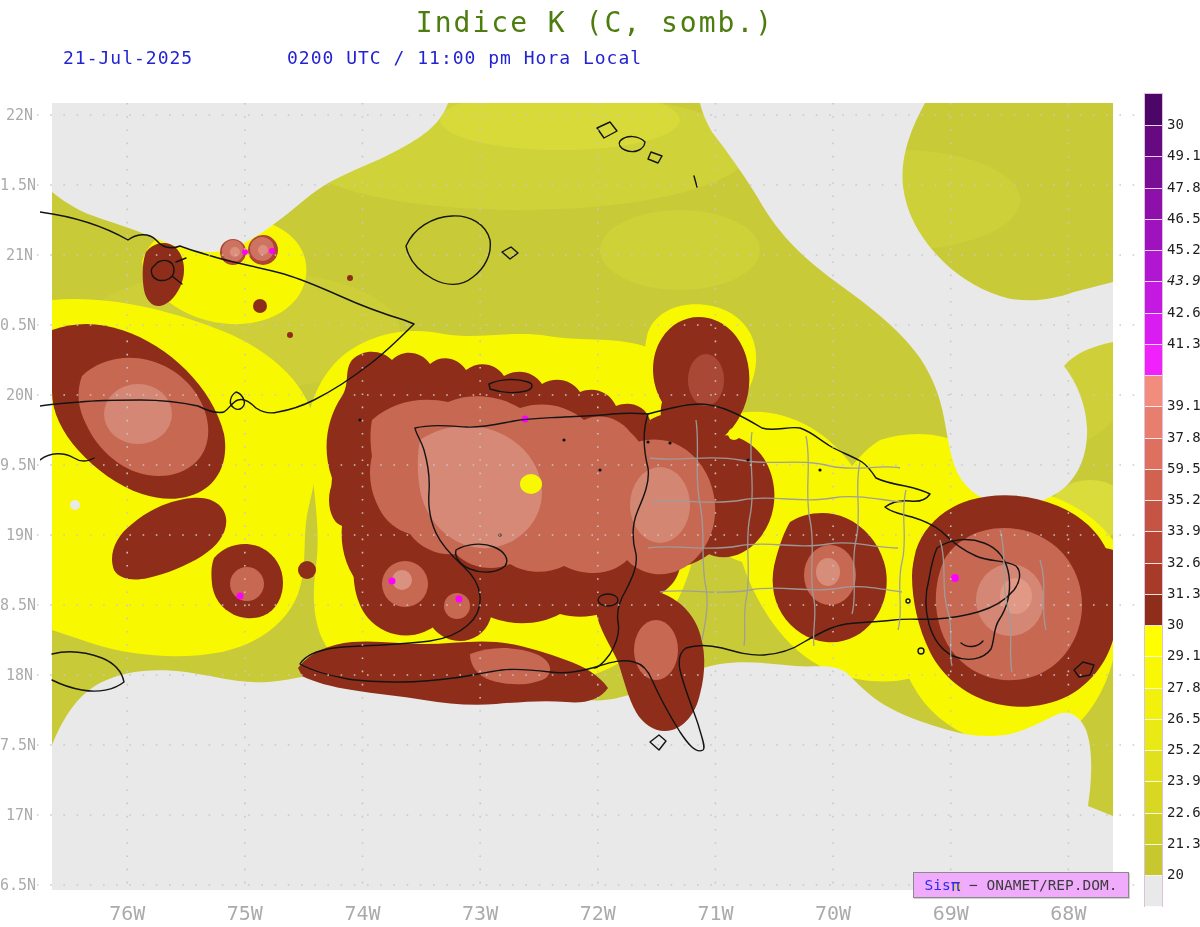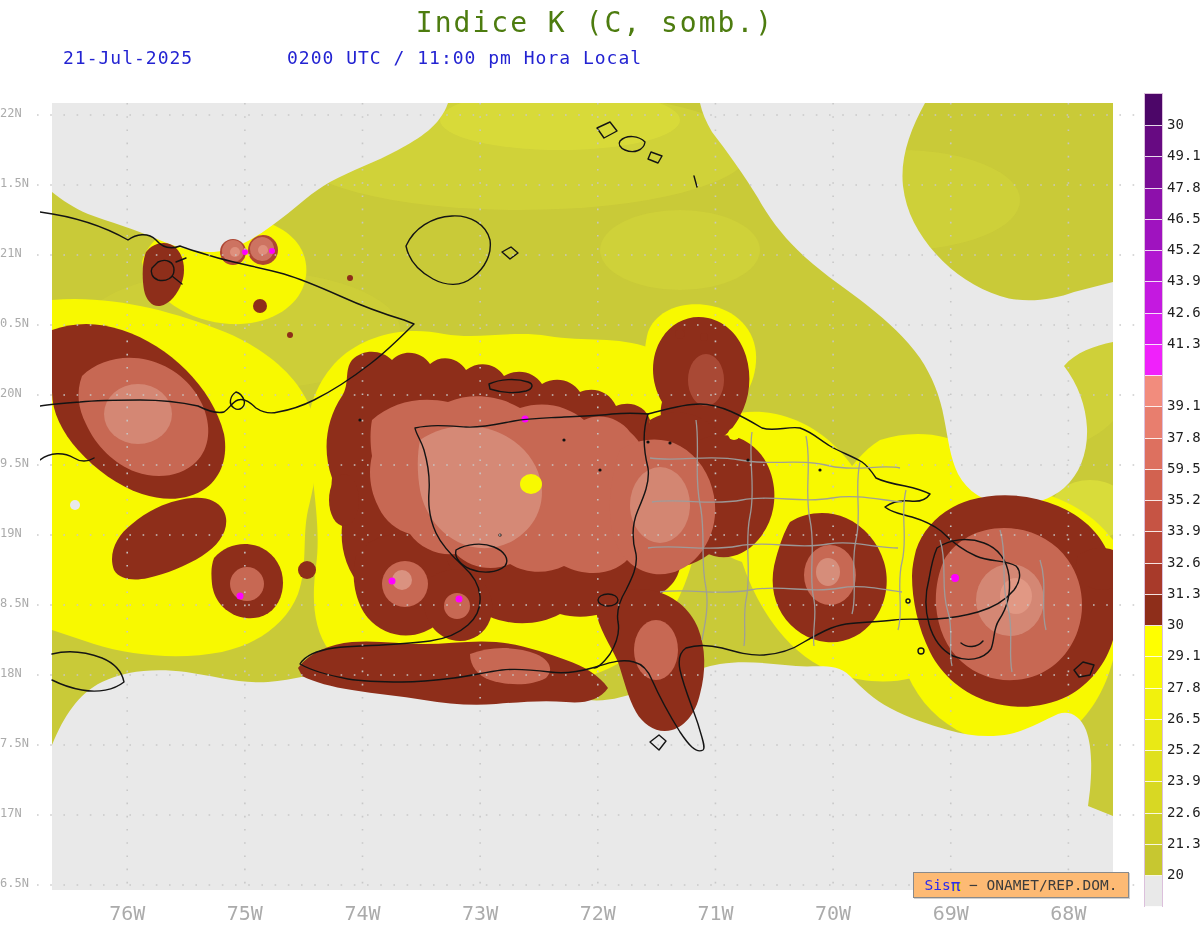--- a/index.html
+++ b/index.html
@@ -5,28 +5,28 @@
   html,body{margin:0;padding:0;background:#fff;}
   .page{position:relative;width:1200px;height:927px;background:#ffffff;overflow:hidden;
         font-family:"DejaVu Sans Mono",monospace;}
   .title{position:absolute;top:6px;left:0;width:1190px;text-align:center;
          font-size:28px;letter-spacing:2px;color:#4d7c0f;white-space:pre;}
   .hdr2{position:absolute;top:47px;font-size:18px;letter-spacing:1px;color:#2323d2;white-space:pre;}
   .hdr2.date{left:63px;}
   .hdr2.time{left:287px;}
   .hdr3{position:absolute;top:70px;left:46px;font-size:16px;letter-spacing:.4px;
         color:#2d9bf0;white-space:pre;}
-  .ytick{position:absolute;left:0;width:33px;font-size:12px;color:#ababab;}
+  .ytick{position:absolute;left:0;width:33px;text-align:right;font-size:15px;color:#ababab;}
   .xtick{position:absolute;top:901px;font-size:20px;color:#ababab;transform:translateX(-50%);}
   #map{position:absolute;left:0;top:0;}
   #colorbar{position:absolute;left:1144px;top:93px;width:19px;height:814px;
             border:1px solid #dcc0dc;box-sizing:border-box;}
   .cbseg{width:100%;border-bottom:1px solid rgba(255,255,255,.85);box-sizing:border-box;}
   .cblabel{position:absolute;left:1167px;font-size:14px;color:#1e1e1e;}
-  .attrib{position:absolute;left:913px;top:872px;width:214px;height:24px;background:#fdba74;
+  .attrib{position:absolute;left:913px;top:872px;width:214px;height:24px;background:#f0abfc;
           border:1px solid #8a8a8a;box-shadow:1px 1px 0 #d0d0d0;font-size:14.5px;
           display:flex;align-items:center;justify-content:center;white-space:pre;color:#3c3c3c;}
   .attrib .sis{color:#2a2af0;}
   .attrib .pi{color:#2a2af0;font-size:16px;text-shadow:1px 0 0 #d8d800;}
 </style>
 </head>
 <body>
 
 <div class="page">
 
@@ -271,21 +271,21 @@
       <div class="cbseg" style="height: 31.25px; background: rgb(207, 207, 41);"></div>
       <div class="cbseg" style="height: 31.25px; background: rgb(199, 199, 48);"></div>
       <div class="cbseg" style="height: 31.25px; background: rgb(233, 233, 233);"></div>
     </div>
   <div id="colorbar-labels">
       <span class="cblabel" style="top: 116px;">30</span>
       <span class="cblabel" style="top: 147.25px;">49.1</span>
       <span class="cblabel" style="top: 178.5px;">47.8</span>
       <span class="cblabel" style="top: 209.75px;">46.5</span>
       <span class="cblabel" style="top: 241px;">45.2</span>
-      <span class="cblabel" style="top: 272.25px;">43.9</span>
+      <span class="cblabel" style="top: 272.25px; font-style: italic;">43.9</span>
       <span class="cblabel" style="top: 303.5px;">42.6</span>
       <span class="cblabel" style="top: 334.75px;">41.3</span>
       <span class="cblabel" style="top: 386px; margin-left: 40px;">40</span>
       <span class="cblabel" style="top: 397.25px;">39.1</span>
       <span class="cblabel" style="top: 428.5px;">37.8</span>
       <span class="cblabel" style="top: 459.75px;">59.5</span>
       <span class="cblabel" style="top: 491px;">35.2</span>
       <span class="cblabel" style="top: 522.25px;">33.9</span>
       <span class="cblabel" style="top: 553.5px;">32.6</span>
       <span class="cblabel" style="top: 584.75px;">31.3</span>

